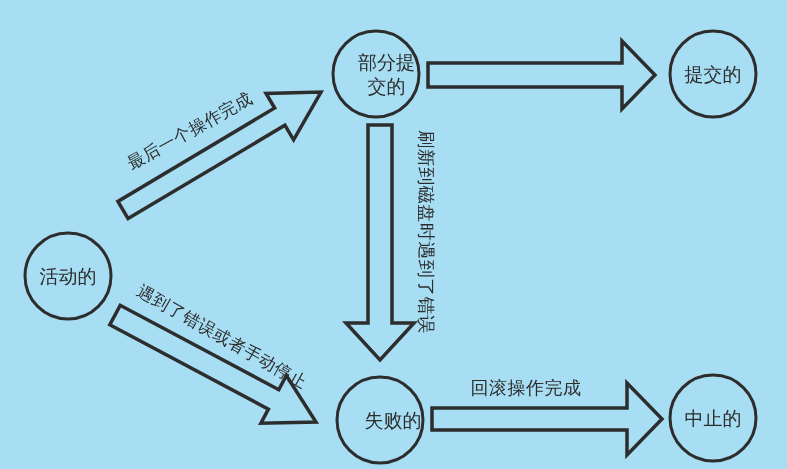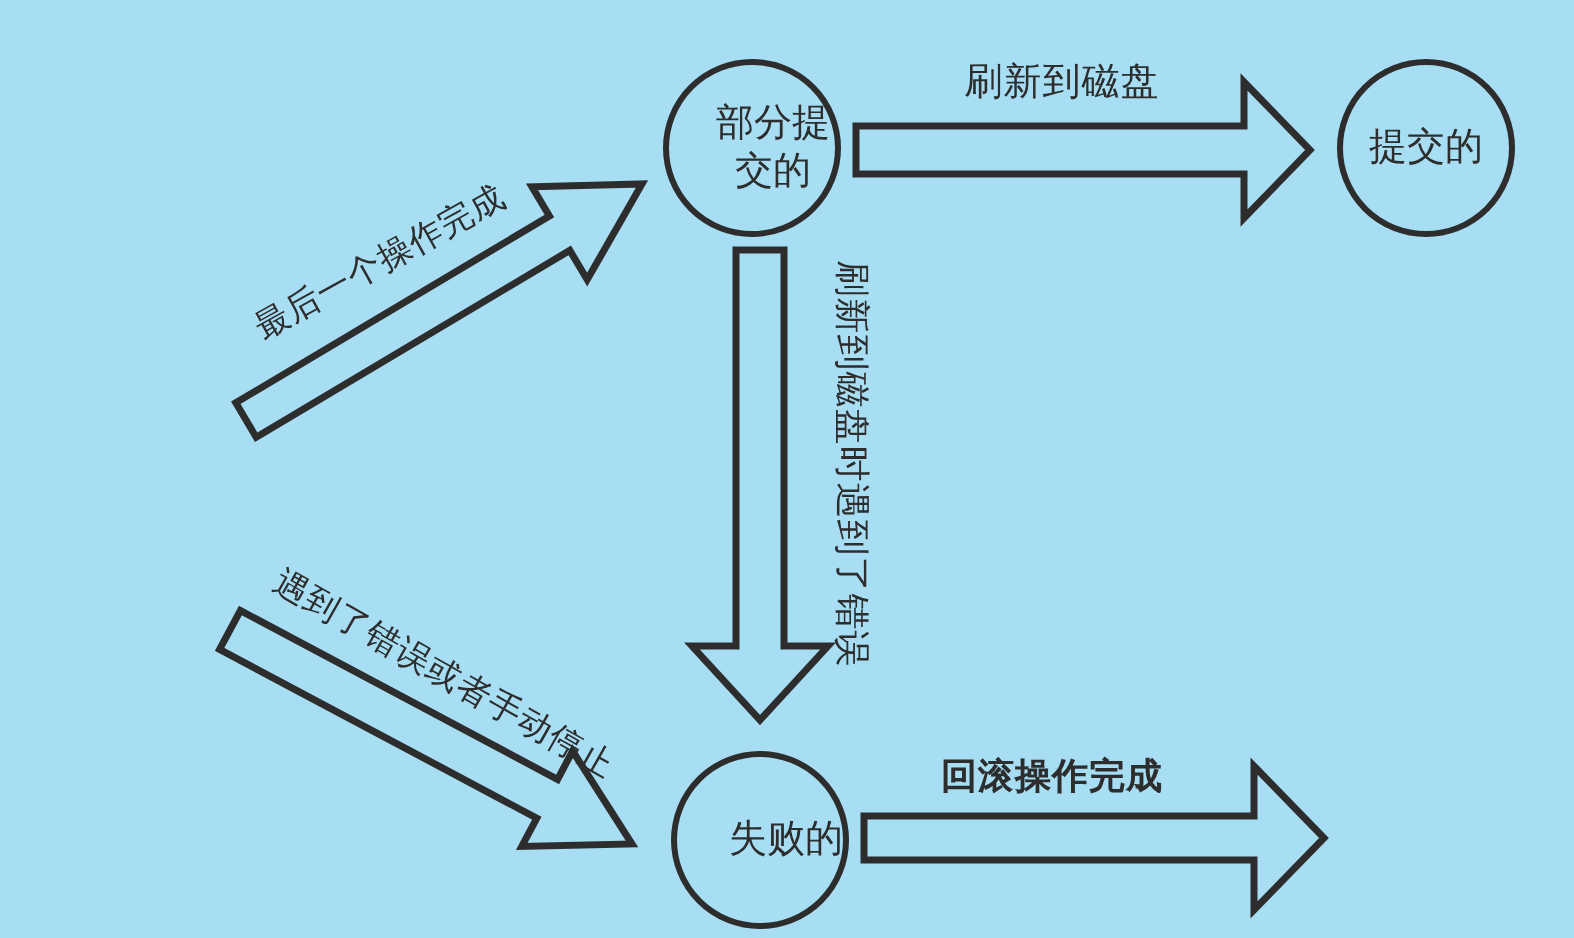--- a/index.html
+++ b/index.html
@@ -56,21 +56,21 @@
     position: absolute;
     white-space: nowrap;
     font-size: 18px;
     color: #2d2d2d;
     letter-spacing: 0.5px;
   }
   .edge-label.l1 { left: 190px; top: 131px; font-size: 17px; transform: translate(-50%, -50%) rotate(-29deg); }
   .edge-label.l2 { left: 531px; top: 41px;  font-size: 19px; transform: translate(-50%, -50%); }
   .edge-label.l3 { left: 426px; top: 232px; font-size: 18px; transform: translate(-50%, -50%) rotate(90deg); }
   .edge-label.l4 { left: 222px; top: 337px; font-size: 17px; transform: translate(-50%, -50%) rotate(29.5deg); }
-  .edge-label.l5 { left: 526px; top: 388px; font-size: 18px; transform: translate(-50%, -50%); font-weight: bold; }
+  .edge-label.l5 { left: 526px; top: 388px; font-size: 18px; transform: translate(-50%, -50%); }
 
   .n-active    { left: 68px;  top: 276px; }
   .n-partial   { left: 376px; top: 74px; justify-content: flex-end;  }
   .n-committed { left: 713px; top: 74px;  }
   .n-failed    { left: 380px; top: 420px; justify-content: flex-end; }
   .n-aborted   { left: 713px; top: 418px; }
 </style>
 </head>
 <body>
 
@@ -82,37 +82,42 @@
 
     <polygon points="428,87 622,87 622,109 655,75 622,41 622,63 428,63"></polygon>
 
     <polygon points="368,125 368,323 346,323 380,360 414,323 392,323 392,125"></polygon>
 
     <polygon points="109.8,324.7 268.4,409.1 260.9,423.2 316,422 286.3,375.5 278.8,389.7 120.2,305.3"></polygon>
 
     <polygon points="432,430 627,430 627,455 662,419 627,383 627,408 432,408"></polygon>
   </svg>
 
+  <div class="node n-active">
+    <span class="node-label">活动的</span>
+  </div>
 
   <div class="node wrap n-partial">
     <span class="node-label">部分提交的</span>
   </div>
 
   <div class="node n-committed">
     <span class="node-label">提交的</span>
   </div>
 
   <div class="node n-failed">
     <span class="node-label">失败的</span>
   </div>
 
+  <div class="node n-aborted">
+    <span class="node-label">中止的</span>
+  </div>
 
   <div class="edge-label l1">最后一个操作完成</div>
 
-  <div class="edge-label l2">刷新到磁盘</div>
 
   <div class="edge-label l3">刷新到磁盘时遇到了错误</div>
 
   <div class="edge-label l4">遇到了错误或者手动停止</div>
 
   <div class="edge-label l5">回滚操作完成</div>
 
 </div>
 
 </body></html>

